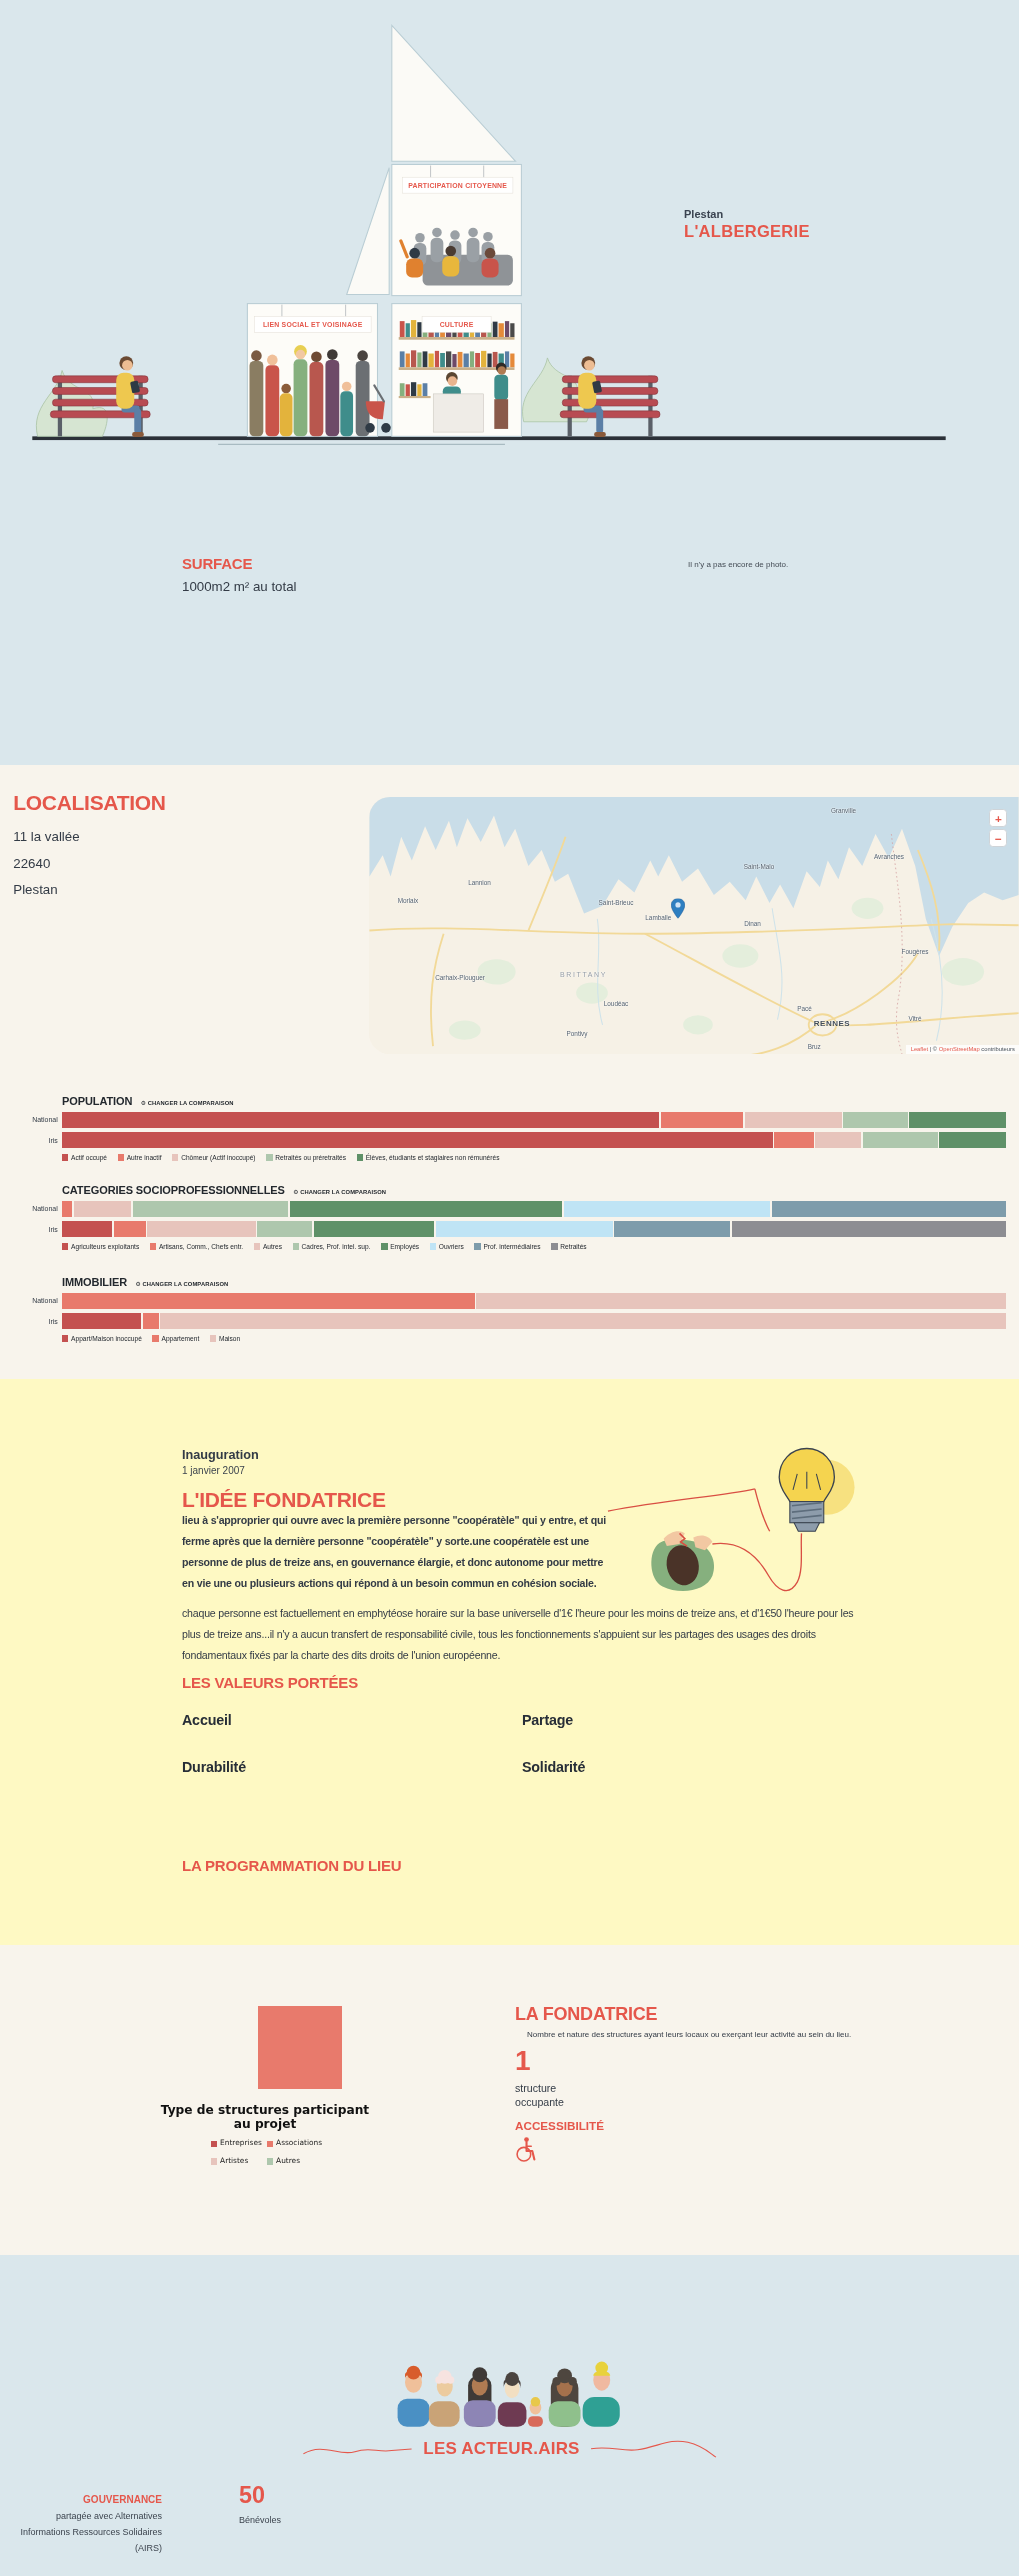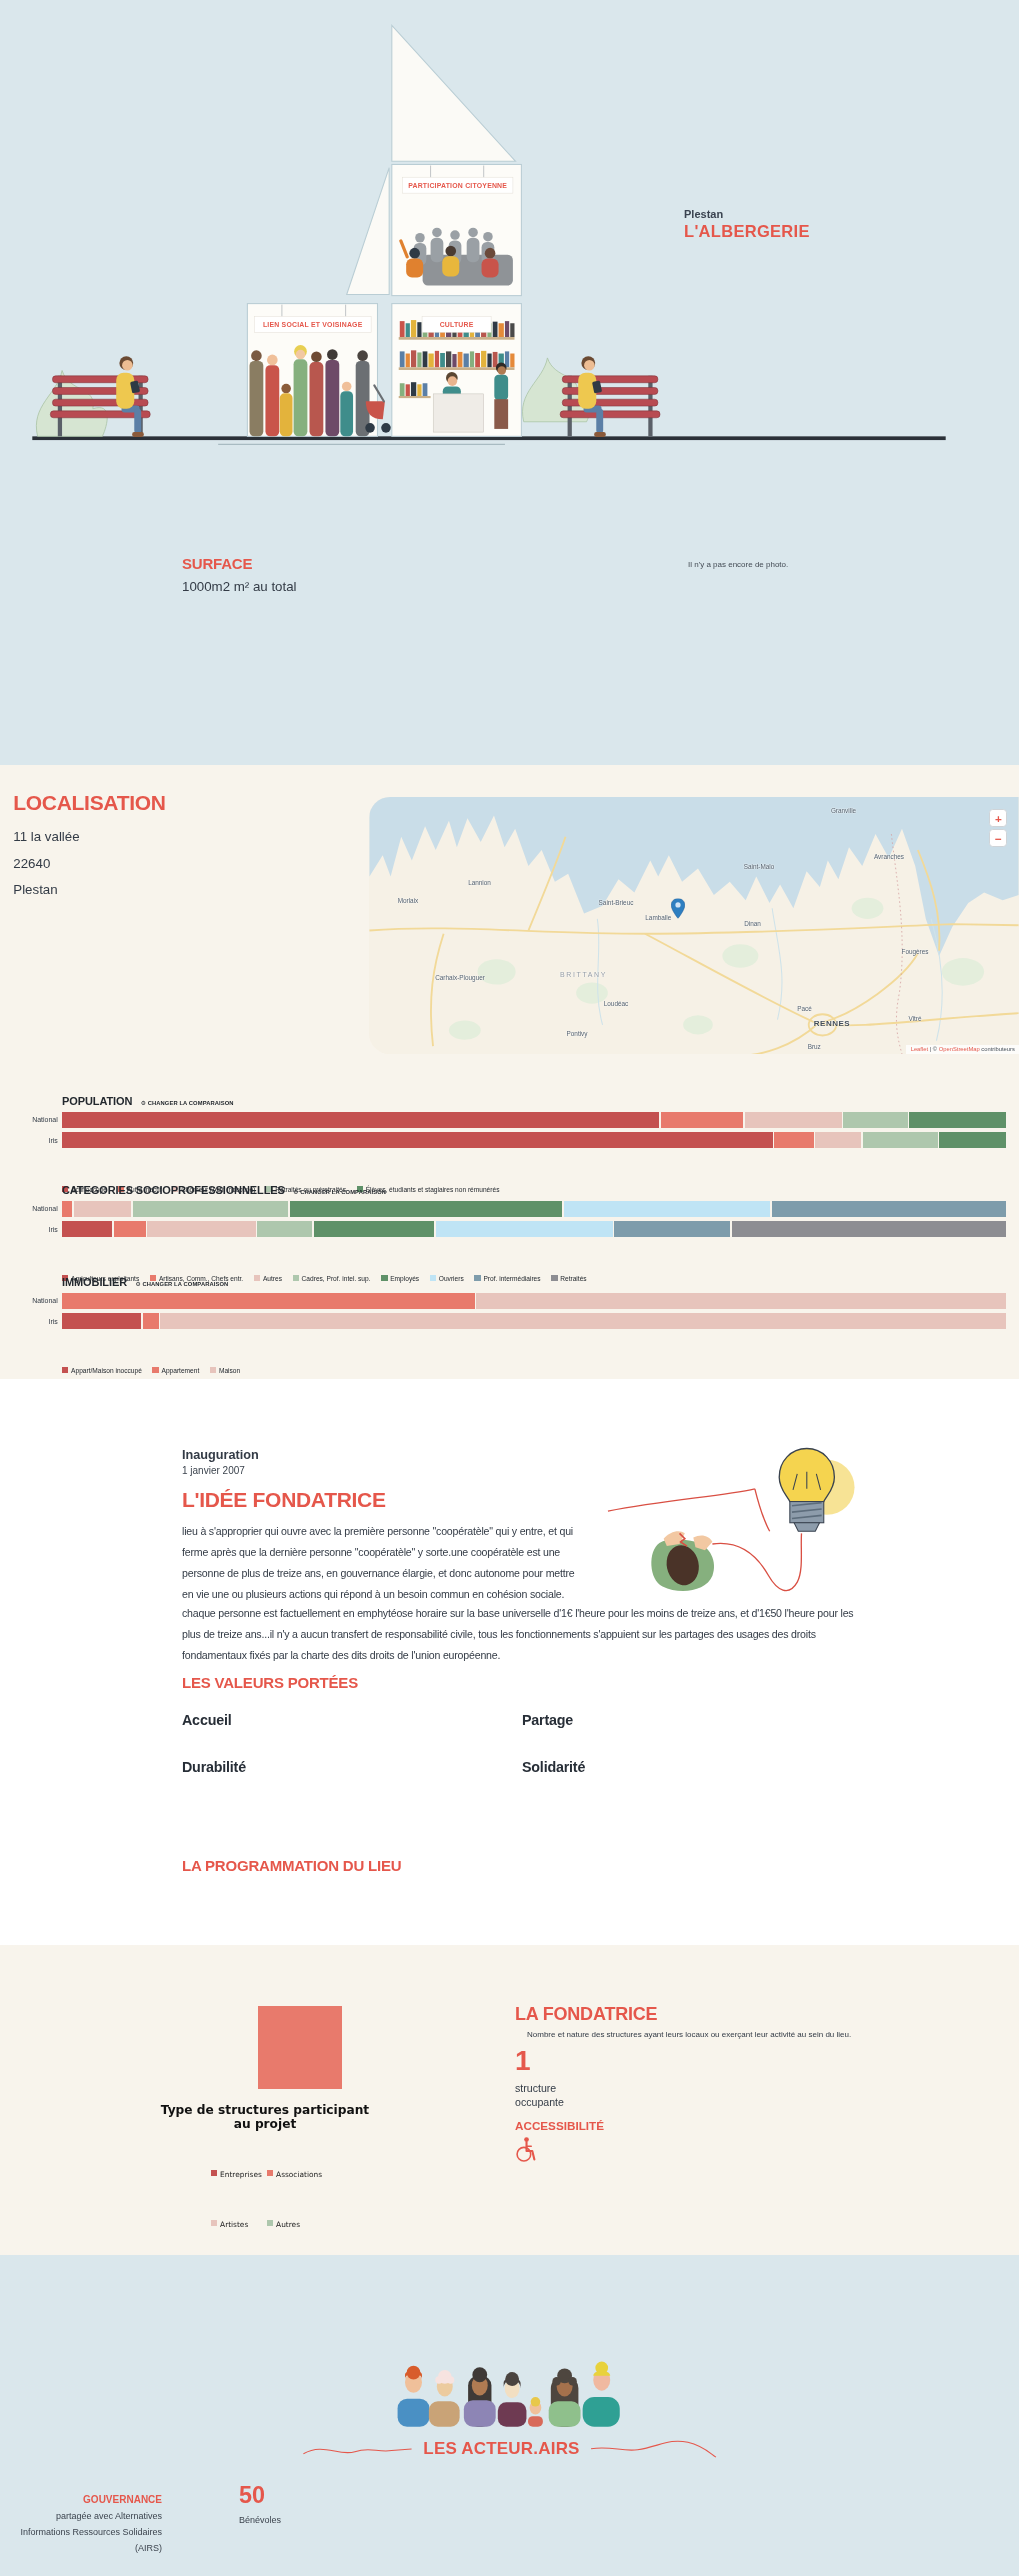--- a/index.html
+++ b/index.html
@@ -1,21 +1,21 @@
 <!DOCTYPE html>
 <html style="font-size:8.5px"><head>
 <meta charset="utf-8">
 <style>
   html,body{margin:0;padding:0;background:#dae7ec;}
   .page{position:relative;width:1019px;height:2576px;overflow:hidden;
         font-family:"Liberation Sans",sans-serif;color:#333b46;}
   .band{position:absolute;left:0;width:1019px;}
   .band-a{top:0;height:765px;background:#dae7ec;}
   .band-b{top:765px;height:615px;background:#f8f4ec;}
-  .band-c{top:1379px;height:722px;background:#ffffff;}
+  .band-c{top:1379px;height:722px;background:#fef9c3;}
   .band-d{top:1945px;height:310px;background:#f8f4ec;}
   .band-e{top:2255px;height:321px;background:#dae7ec;}
   .abs{position:absolute;}
   h1,h2,h3,p{margin:0;}
   .heading-xl{font-size:21px;font-weight:bold;letter-spacing:-0.3px;color:#e5574b;}
   .heading-lg{font-size:15px;font-weight:bold;letter-spacing:-0.2px;color:#e5574b;}
 
   
   .hero-title-city{font-size:11px;font-weight:bold;color:#3a4350;}
   .hero-title-name{font-size:16.5px;font-weight:bold;letter-spacing:0.3px;color:#e5574b;margin-top:2.1px;}
@@ -47,21 +47,21 @@
   .change-link{font-size:5.8px;font-weight:bold;color:#23282e;text-decoration:none;cursor:pointer;
                letter-spacing:0.1px;}
   .gear{font-family:"DejaVu Sans",sans-serif;font-size:5.8px;margin-right:1.6px;}
   .bars{margin-top:5.3px;}
   .bar-row{position:relative;height:16px;margin-bottom:4.2px;}
   .bar-label{position:absolute;right:100%;margin-right:4.2px;top:4.2px;font-size:7px;color:#333b46;
              white-space:nowrap;}
   .bar-track{display:flex;gap:1.6px;height:16px;}
   .bar-seg{height:16px;display:inline-block;}
   .legend{margin-top:5.3px;display:flex;gap:10.6px;flex-wrap:wrap;}
-  .legend-item{display:inline-flex;align-items:flex-start;gap:2.7px;font-size:6.6px;color:#23282e;margin-top:32px;}
+  .legend-item{display:inline-flex;align-items:flex-end;gap:2.7px;font-size:6.6px;color:#23282e;}
   .legend-swatch{width:6.4px;height:6.4px;display:inline-block;}
 
   
   .inaug-label{font-size:12.7px;font-weight:bold;color:#333b46;}
   .inaug-date{font-size:10px;color:#3c444e;margin-top:3.2px;}
   .idee-text{font-size:10.6px;line-height:21px;letter-spacing:-0.2px;color:#333b46;white-space:pre-line;}
   .valeur-item{font-size:14.3px;font-weight:bold;letter-spacing:-0.2px;color:#272e37;}
 
   
   .tm-square{position:absolute;left:258px;top:61px;width:84px;height:83px;}
@@ -517,21 +517,21 @@
         </div>
     </div>
   </section>
 
   <section class="band band-c">
     <div class="abs" style="left:182px;top:69px;">
       <div class="inaug-label">Inauguration</div>
       <div class="inaug-date">1 janvier 2007</div>
     </div>
     <h2 class="heading-xl abs" style="left:182px;top:109px;">L'IDÉE FONDATRICE</h2>
-    <p class="idee-text abs" style="left:182px;top:142px;width:780px;">lieu à s'approprier qui ouvre avec la première personne "coopératèle" qui y entre, et qui
+    <p class="idee-text abs" style="left:182px;top:131px;width:780px;font-weight:bold;">lieu à s'approprier qui ouvre avec la première personne "coopératèle" qui y entre, et qui
 ferme après que la dernière personne "coopératèle" y sorte.une coopératèle est une
 personne de plus de treize ans, en gouvernance élargie, et donc autonome pour mettre
 en vie une ou plusieurs actions qui répond à un besoin commun en cohésion sociale.</p>
     <p class="idee-text abs" style="left:182px;top:224px;width:780px;">chaque personne est factuellement en emphytéose horaire sur la base universelle d'1€ l'heure pour les moins de treize ans, et d'1€50 l'heure pour les
 plus de treize ans...il n'y a aucun transfert de responsabilité civile, tous les fonctionnements s'appuient sur les partages des usages des droits
 fondamentaux fixés par la charte des dits droits de l'union européenne.</p>
 
     <svg class="abs" style="left:600px;top:63px;" width="403" height="170" viewBox="0 0 760 320">
       <path d="M15,130 C130,108 230,102 292,88" stroke="#d94f43" stroke-width="2.5" fill="none"></path>
       <path d="M292,88 C300,120 310,150 320,168" stroke="#d94f43" stroke-width="2.5" fill="none"></path>

